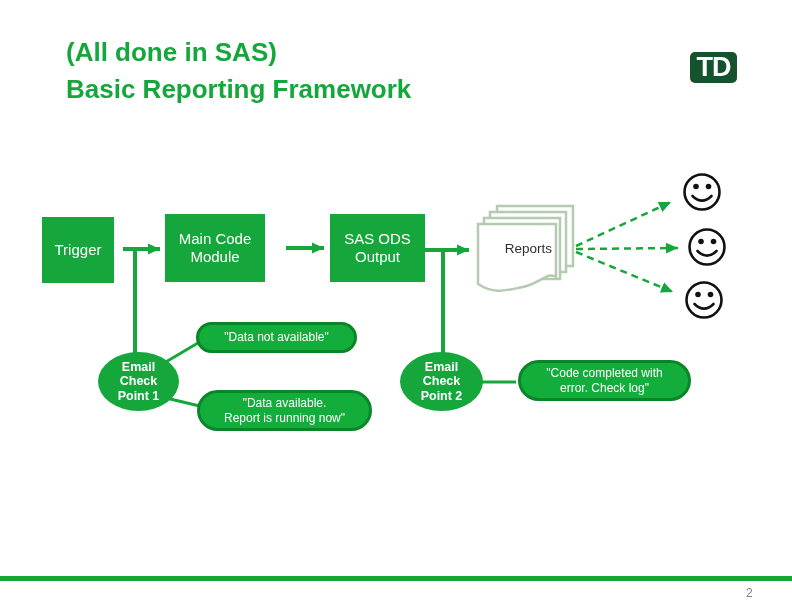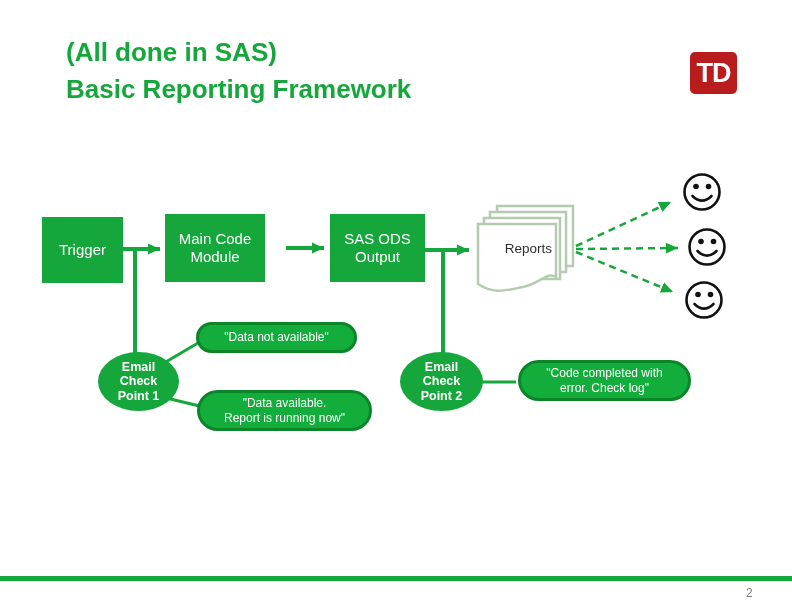--- a/index.html
+++ b/index.html
@@ -2,27 +2,27 @@
 <html><head>
 <meta charset="utf-8">
 <style>
   html,body{margin:0;padding:0;background:#fff;}
   .slide{
     position:relative;width:792px;height:612px;background:#ffffff;overflow:hidden;
     font-family:"Liberation Sans",sans-serif;
   }
   .title{position:absolute;left:66px;top:34px;color:#16A73C;font-weight:bold;
     font-size:26px;line-height:37px;letter-spacing:0;}
-  .td-logo{position:absolute;left:690px;top:52px;width:47px;height:42px;background:#b91c1c;
+  .td-logo{position:absolute;left:690px;top:52px;width:47px;height:31px;background:#14532d;
     border-radius:5px;color:#fff;font-weight:bold;font-size:27px;letter-spacing:-1px;
     display:flex;align-items:center;justify-content:center;}
   .layer{position:absolute;left:0;top:0;}
   .box{position:absolute;background:#16A73C;color:#fff;display:flex;align-items:center;
     justify-content:center;text-align:center;white-space:pre-line;font-size:15px;line-height:18px;}
-  .box-trigger{left:42px;top:217px;width:81px;height:66px;text-align:center;}
+  .box-trigger{left:42px;top:217px;width:72px;height:66px;text-align:center;}
   .box-main{left:165px;top:214px;width:100px;height:68px;}
   .box-sas{left:330px;top:214px;width:95px;height:68px;}
   .reports-label{position:absolute;left:482px;top:241px;width:70px;text-align:right;
     color:#2e2e2e;font-size:13.5px;}
   .smtp-label{position:absolute;left:603px;top:222px;width:76px;text-align:center;color:#000;
     font-weight:bold;font-size:16.5px;line-height:19.5px;white-space:pre-line;}
   .ellipse{position:absolute;background:#16A73C;border-radius:50%;color:#fff;display:flex;
     align-items:center;justify-content:center;text-align:center;white-space:pre-line;
     font-size:12.5px;line-height:14.5px;font-weight:bold;}
   .ellipse-cp1{left:98px;top:352px;width:81px;height:59px;}

